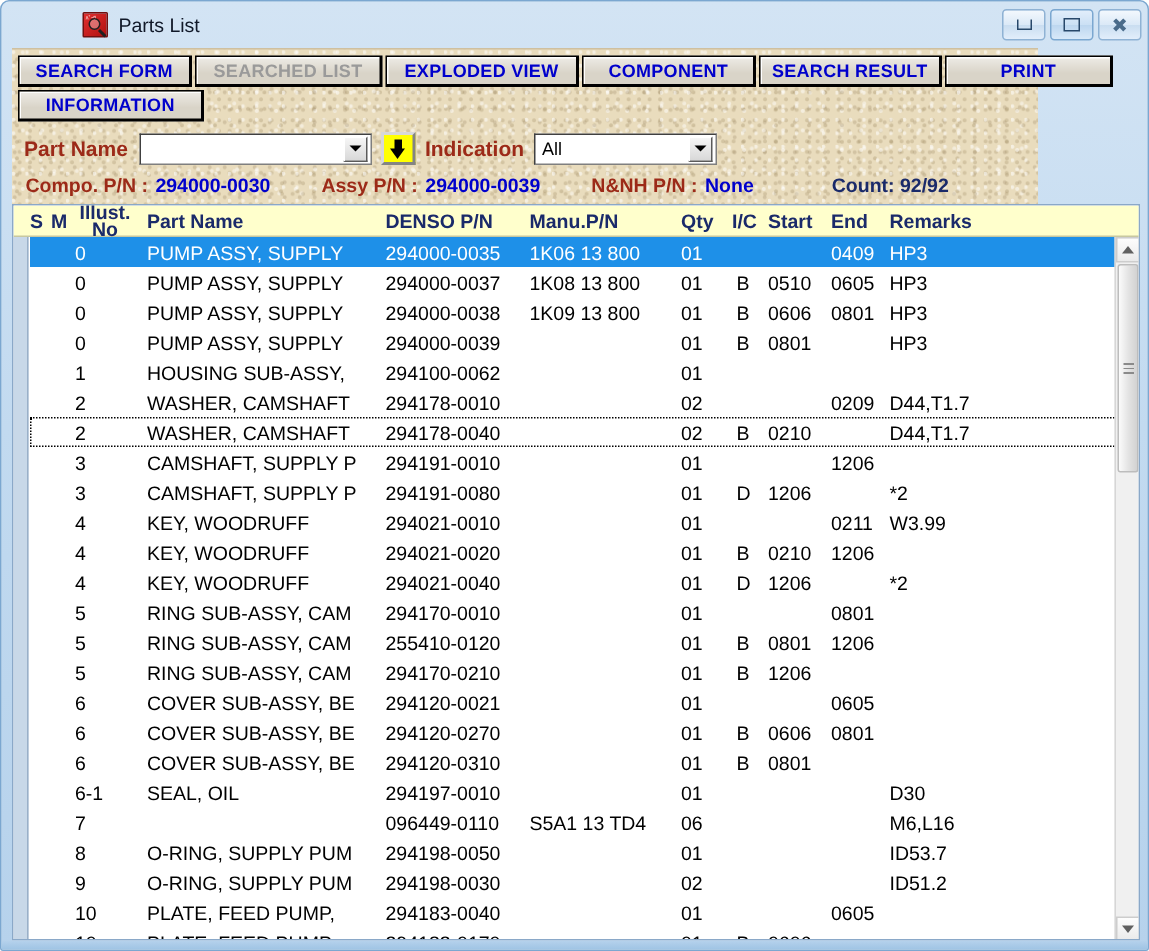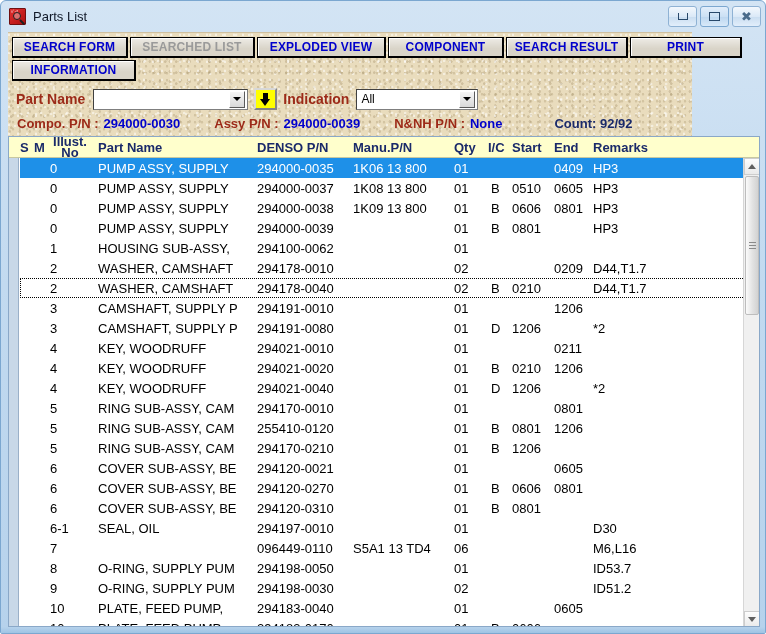--- a/index.html
+++ b/index.html
@@ -20,21 +20,21 @@
     background: linear-gradient(180deg,#d3e4f4 0%, #c2daf0 45%, #b6d2ec 100%);
     border: 1px solid #7ba7d0;
     border-radius: 6px 6px 2px 2px;
     overflow: hidden;
   }
 
   
   #titlebar {
     position: absolute; left: 0; top: 0;
     width: 766px; height: 31px;
-    display: flex; align-items: center;
+    display: flex; align-items: center; padding-left: 46px;
   }
   #title-icon {
     width: 17px; height: 17px;
     margin-left: 8px; margin-right: 7px;
     position: relative;
     background: linear-gradient(135deg,#e03030 0%, #b01010 100%);
     border: 1px solid #701010;
     border-radius: 1px;
     flex: none;
   }
@@ -481,20 +481,21 @@
           <span class="cell c-s"></span>
           <span class="cell c-m"></span>
           <span class="cell c-ill">4</span>
           <span class="cell c-name">KEY, WOODRUFF</span>
           <span class="cell c-denso">294021-0010</span>
           <span class="cell c-manu"></span>
           <span class="cell c-qty">01</span>
           <span class="cell c-ic"></span>
           <span class="cell c-start"></span>
           <span class="cell c-end">0211</span>
+          <span class="cell c-rem">W3.99</span>
         </div>
         <div class="row">
           <span class="cell c-s"></span>
           <span class="cell c-m"></span>
           <span class="cell c-ill">4</span>
           <span class="cell c-name">KEY, WOODRUFF</span>
           <span class="cell c-denso">294021-0020</span>
           <span class="cell c-manu"></span>
           <span class="cell c-qty">01</span>
           <span class="cell c-ic">B</span>

